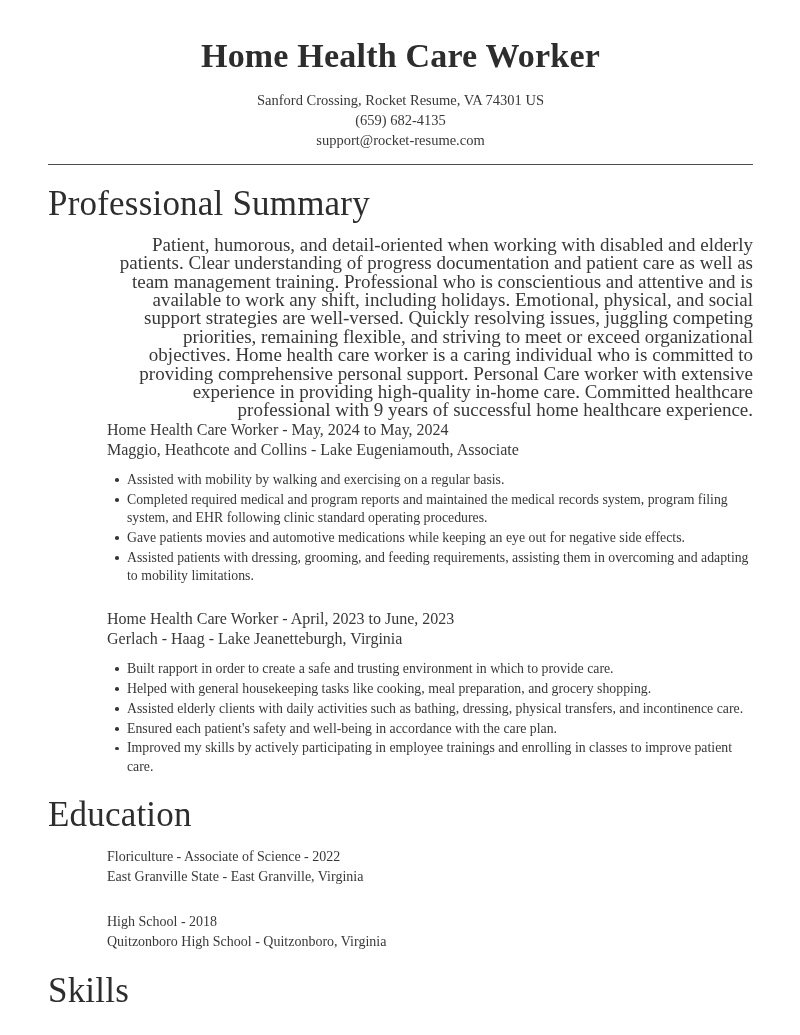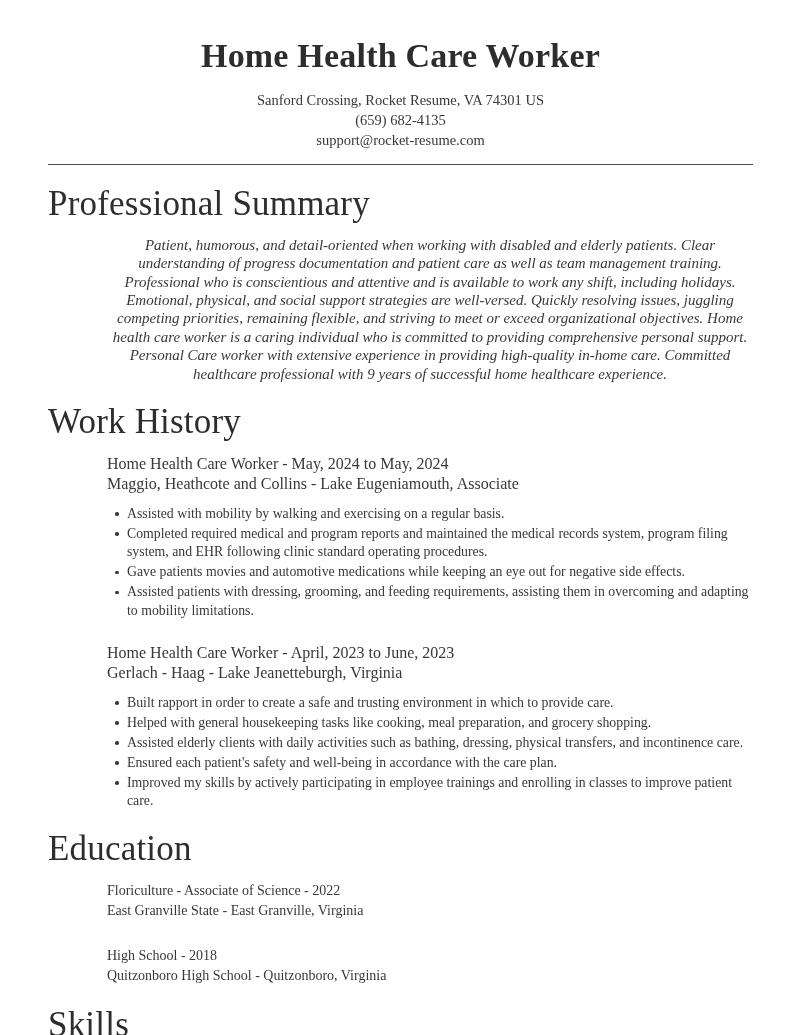--- a/index.html
+++ b/index.html
@@ -34,21 +34,21 @@
 
   
   h2{
     font-family:"Liberation Serif","DejaVu Serif",serif;
     font-size:35px; font-weight:500; color:var(--heading);
     line-height:1.2; margin:18px 0 11px 0; letter-spacing:.2px;
   }
   .section-body{ margin-left:59px; }
 
   .summary-text{
-    font-size:15px; line-height:18.4px; text-align:center;font-style:italic;
+    font-size:19px; line-height:18.4px; text-align:right;
   }
 
   .job{ margin-top:0; }
   .job + .job{ margin-top:23px; }
   .job-line{ font-size:16px; line-height:20px;font-family:Liberation Serif, serif; }
 
   ul.bullets{
     list-style:none;
     margin:11px 0 0 0;
     padding-left:20px;
@@ -83,21 +83,20 @@
   </header>
 
   <hr class="divider">
 
   <section>
     <h2>Professional Summary</h2>
     <p class="section-body summary-text">Patient, humorous, and detail-oriented when working with disabled and elderly patients. Clear understanding of progress documentation and patient care as well as team management training. Professional who is conscientious and attentive and is available to work any shift, including holidays. Emotional, physical, and social support strategies are well-versed. Quickly resolving issues, juggling competing priorities, remaining flexible, and striving to meet or exceed organizational objectives. Home health care worker is a caring individual who is committed to providing comprehensive personal support. Personal Care worker with extensive experience in providing high-quality in-home care. Committed healthcare professional with 9 years of successful home healthcare experience.</p>
   </section>
 
   <section>
-    <h2>Work History</h2>
     <div class="section-body">
 
       <div class="job">
         <div class="job-line">Home Health Care Worker - May, 2024 to May, 2024</div>
         <div class="job-line">Maggio, Heathcote and Collins - Lake Eugeniamouth, Associate</div>
         <ul class="bullets">
           <li>Assisted with mobility by walking and exercising on a regular basis.</li>
           <li>Completed required medical and program reports and maintained the medical records system, program filing system, and EHR following clinic standard operating procedures.</li>
           <li>Gave patients movies and automotive medications while keeping an eye out for negative side effects.</li>
           <li>Assisted patients with dressing, grooming, and feeding requirements, assisting them in overcoming and adapting to mobility limitations.</li>

